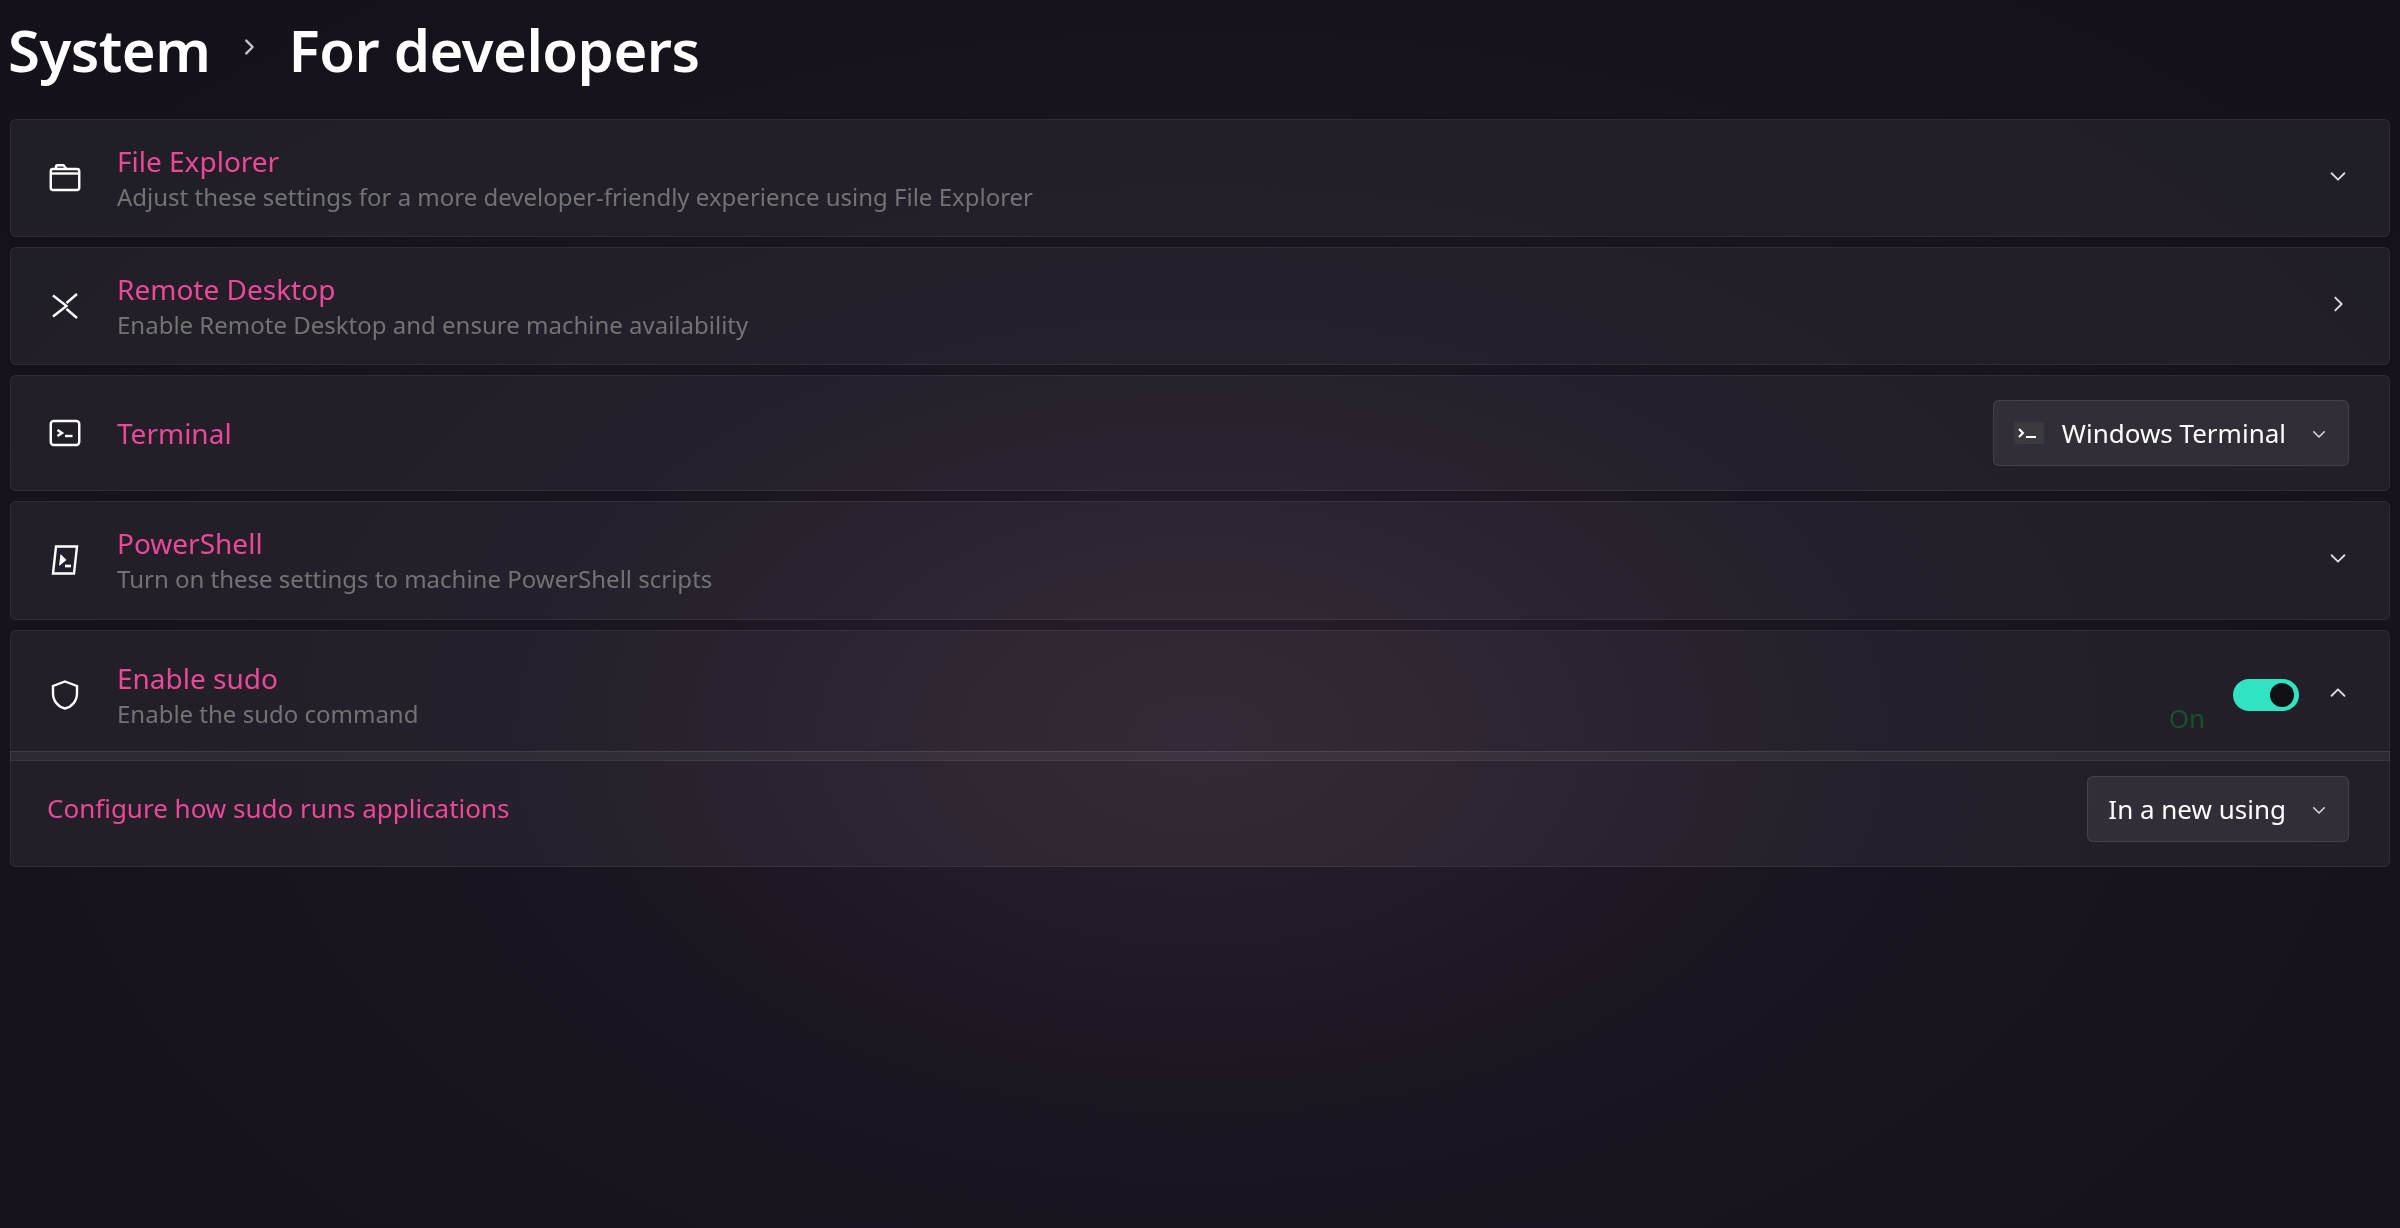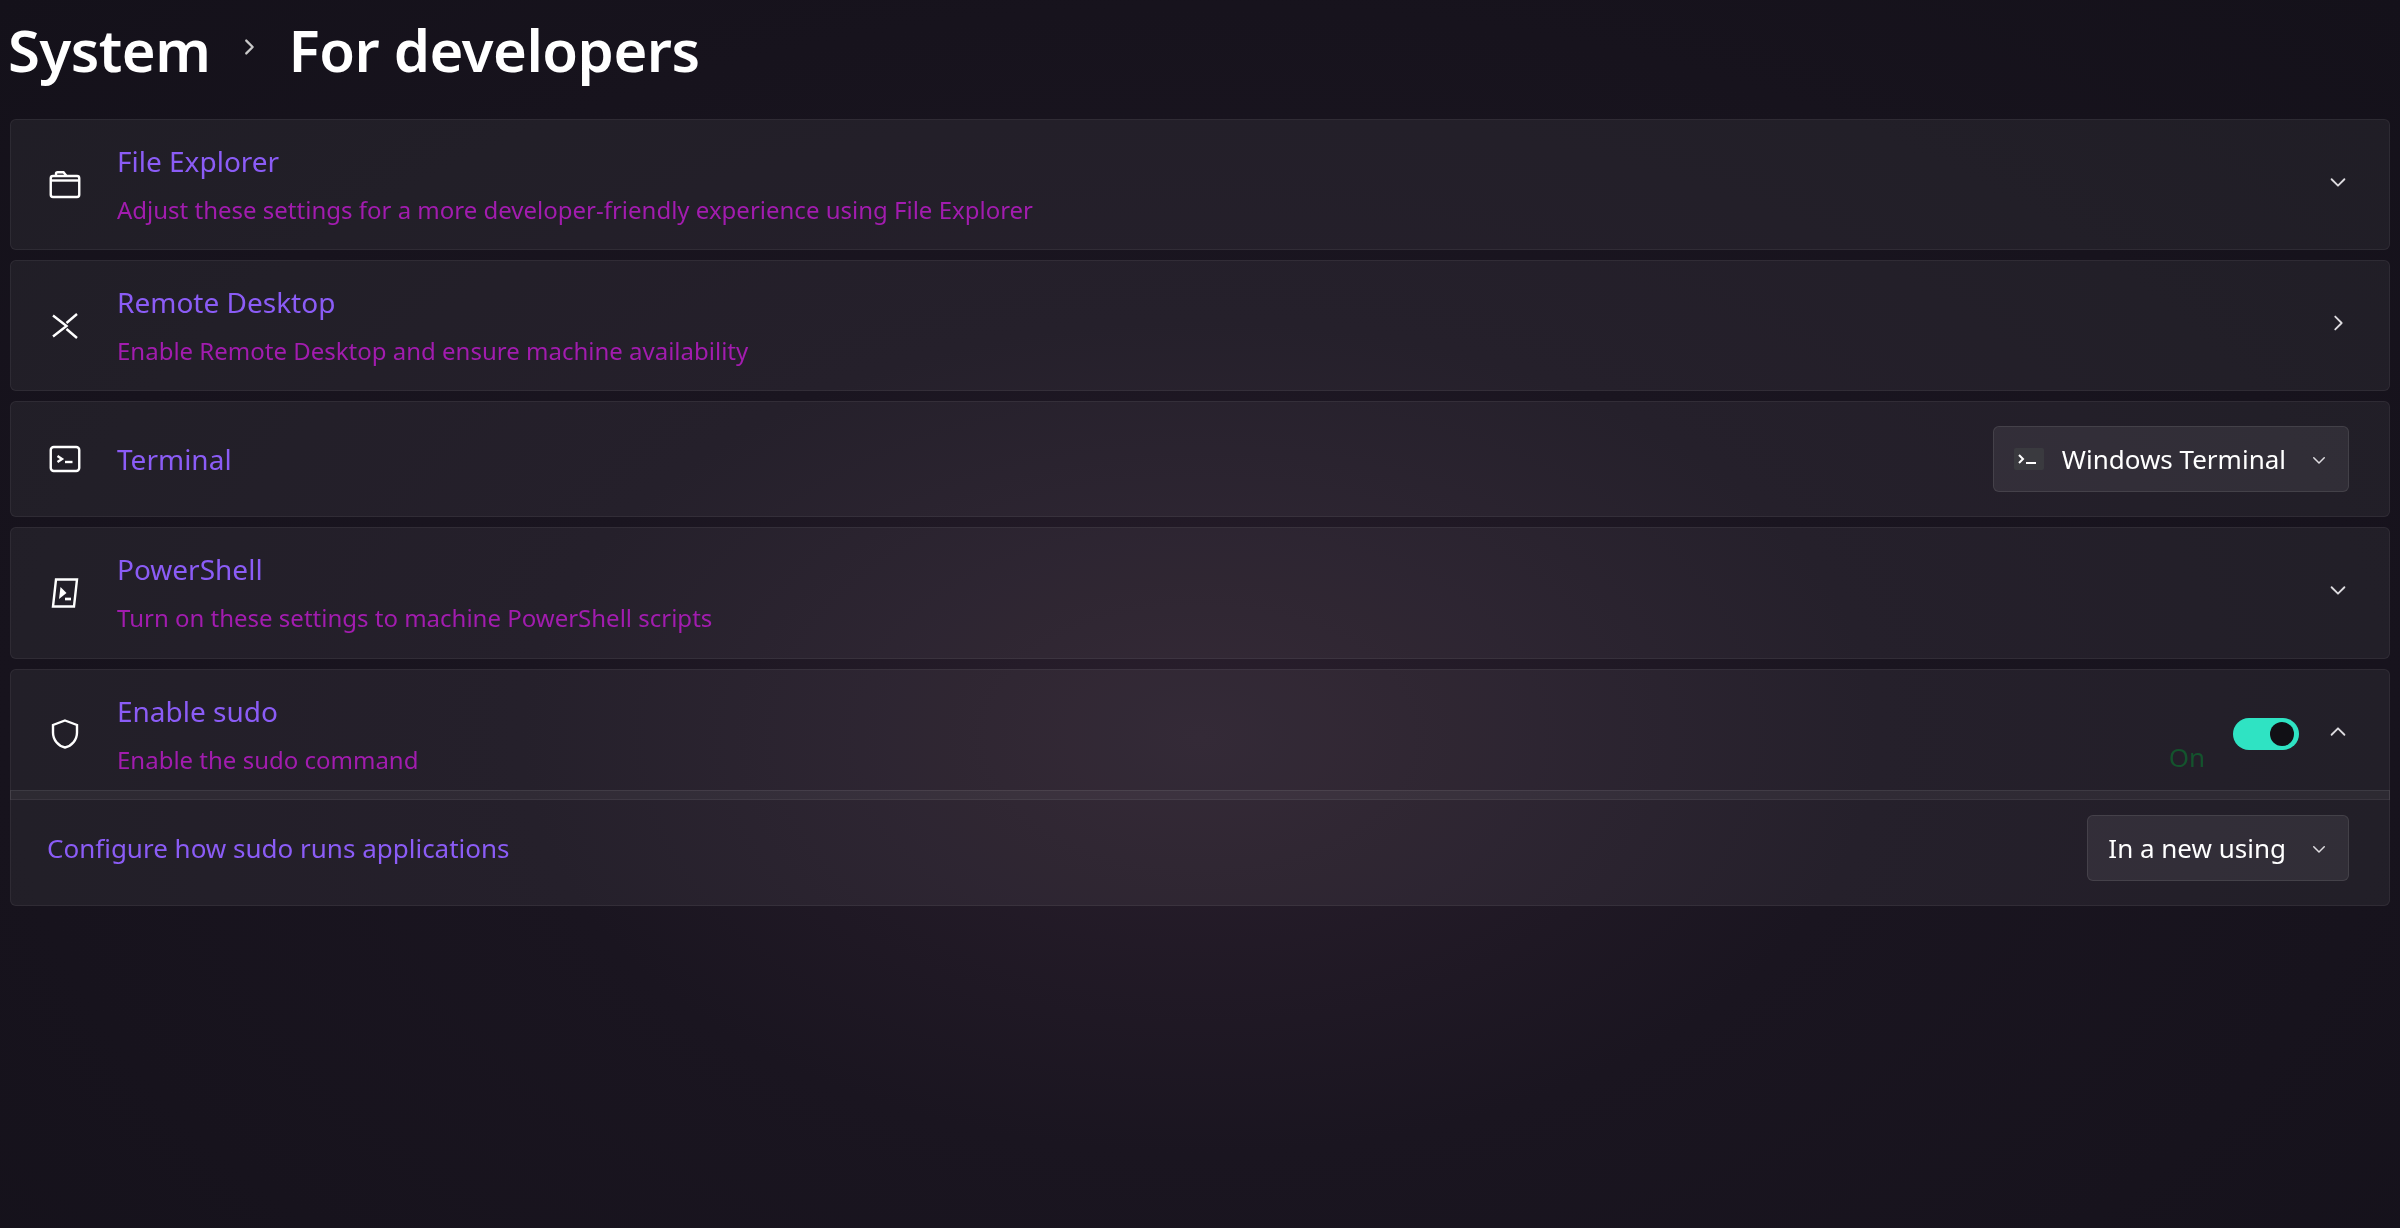--- a/index.html
+++ b/index.html
@@ -51,29 +51,29 @@
     display: flex;
     align-items: center;
     justify-content: center;
     color: #ffffff;
   }
   .card-icon svg { width: 36px; height: 36px; stroke: currentColor; fill: none; stroke-width: 1.6; }
   .card-text { flex: 1; }
   .card-title {
     font-size: 28px;
     font-weight: 400;
-    color: #8b5cf6;
+    color: #ec4899;
     line-height: 1.25;
   }
   .card-desc {
     font-size: 24px;
     font-weight: 400;
-    color: #a21caf;
+    color: #737373;
     line-height: 1.3;
-    margin-top: 15px;
+    margin-top: 2px;
   }
   .card-right {
     display: flex;
     align-items: center;
     gap: 28px;
   }
   .chev svg { width: 22px; height: 22px; stroke: #dedce0; stroke-width: 2; fill: none; }
   .dropdown {
     background: rgba(255,255,255,0.07);
     border: 1px solid rgba(255,255,255,0.09);

